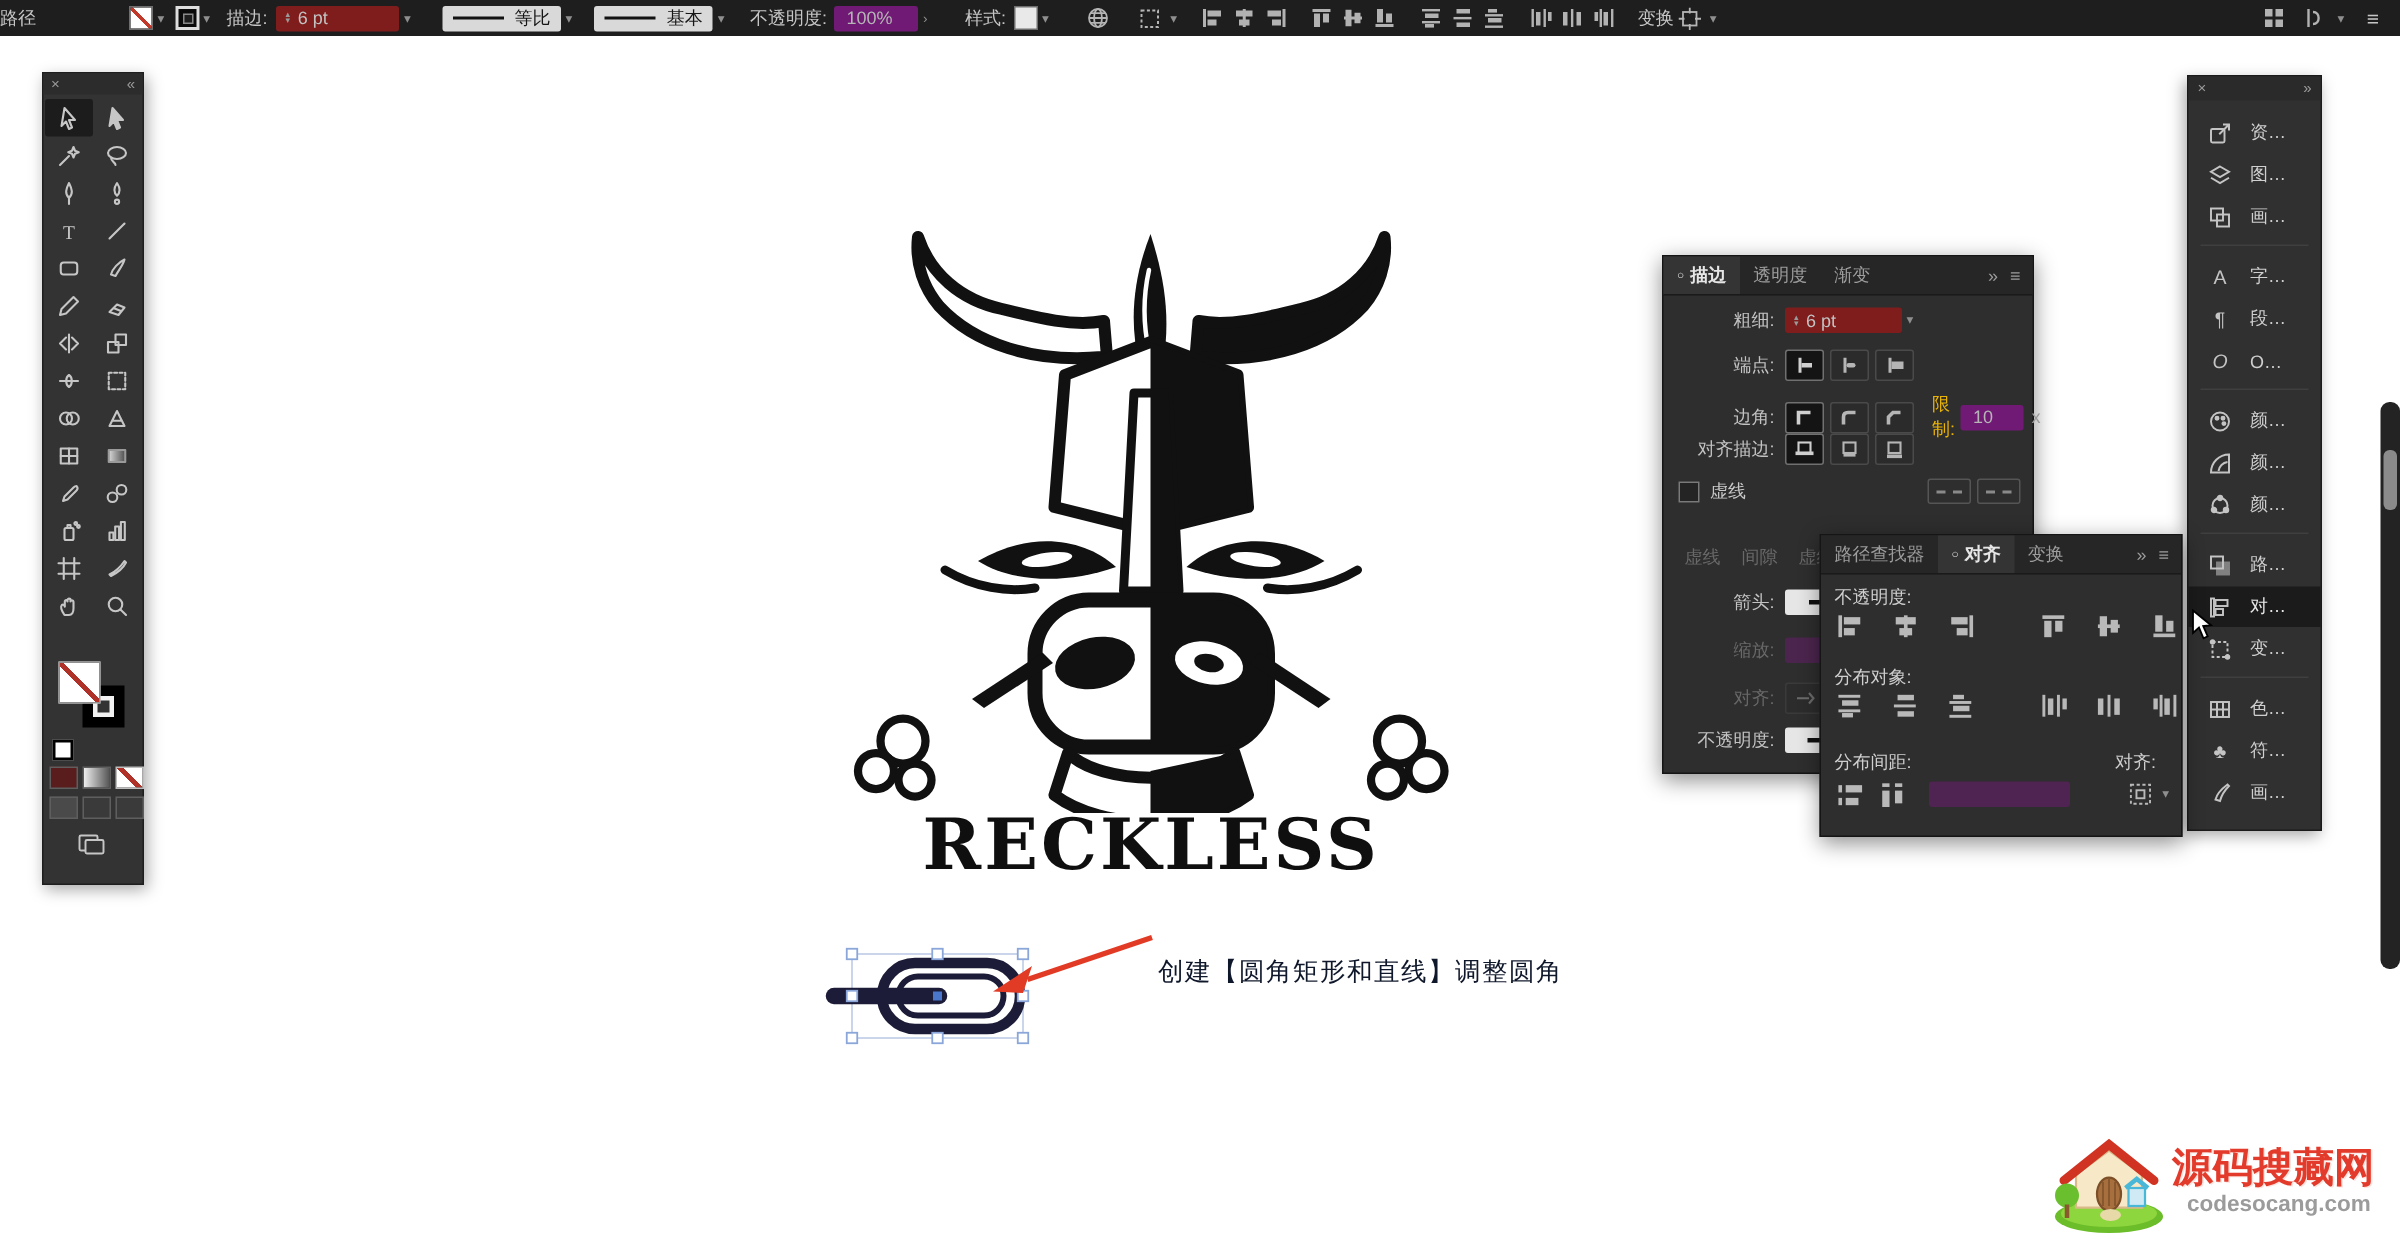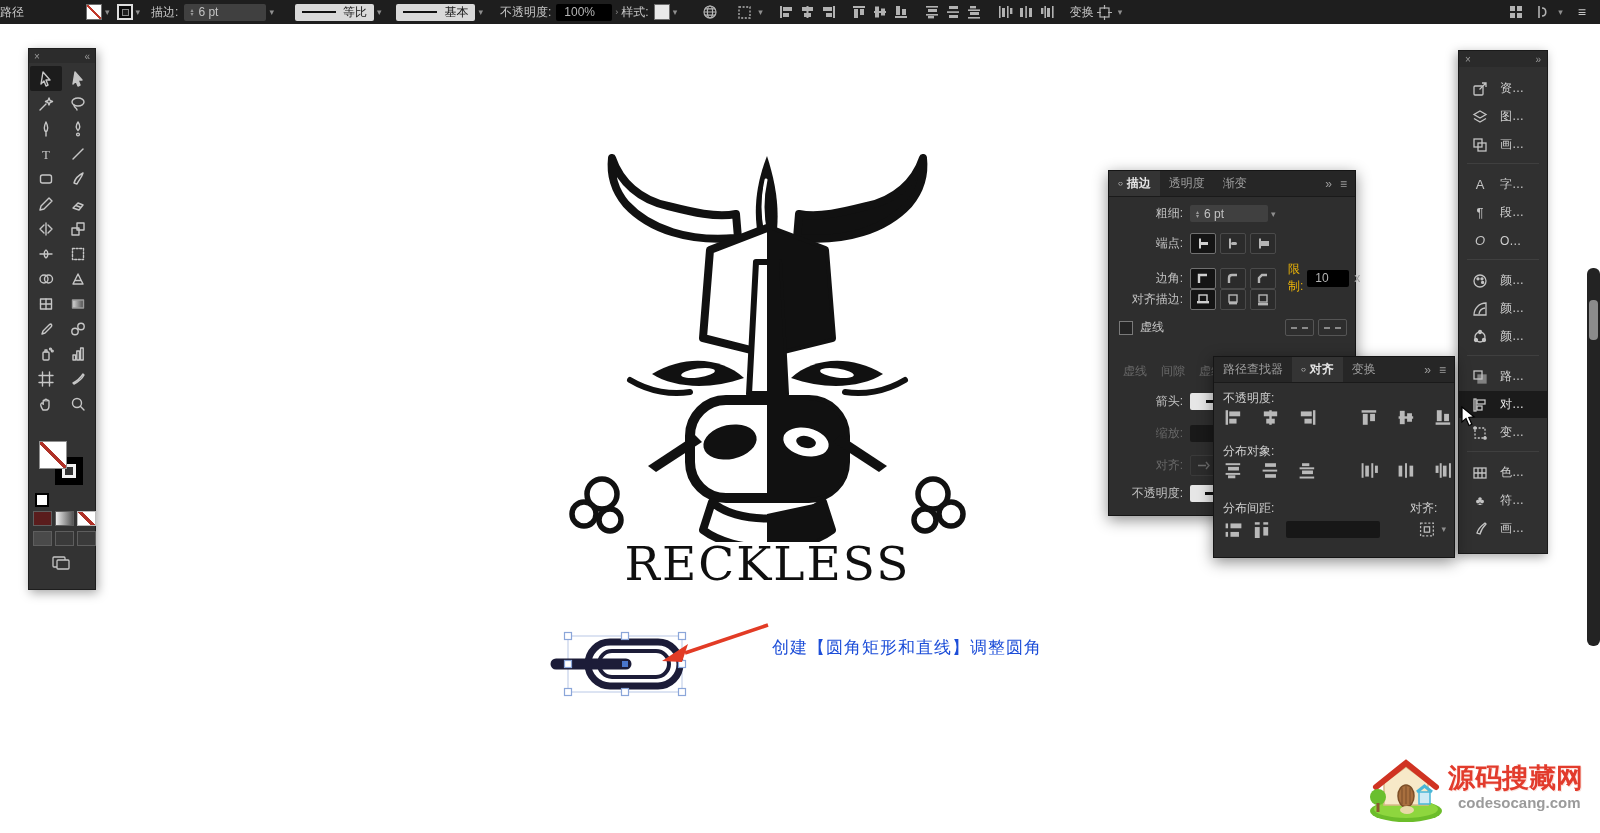--- a/index.html
+++ b/index.html
@@ -11,27 +11,27 @@
   
   .topbar{position:absolute;left:0;top:0;width:1600px;height:24px;background:#1e1e1e;
           display:flex;align-items:center;z-index:40;white-space:nowrap}
   .tlab{color:#c6c6c6;font-size:12px}
   .chv{color:#8f8f8f;font-size:9px;margin:0 3px}
   .sw{width:16px;height:16px;border:1px solid #6e6e6e;box-sizing:border-box}
   .sw-none{background:linear-gradient(45deg,#fff 44%,#c0392b 44%,#c0392b 56%,#fff 56%)}
   .sw-stroke{background:#0b0b0b;border:2px solid #dedede;position:relative}
   .sw-stroke::after{content:"";position:absolute;left:3px;top:3px;width:5px;height:5px;
                     background:#1e1e1e;border:1px solid #888}
-  .stepbox{height:17px;background:#404040;border-radius:2px;display:flex;align-items:center;
+  .stepbox{height:17px;background:#7f1d1d;border-radius:2px;display:flex;align-items:center;
            padding:0 6px;color:#c2c2c2}
   .updn{display:inline-flex;flex-direction:column;line-height:4px;font-size:6px;color:#9a9a9a;margin-right:5px}
   .wpill{height:17px;background:#d9d9d9;border-radius:2px;display:flex;align-items:center;
          padding:0 7px;color:#161616}
   .wline{width:34px;height:2px;background:#111;margin-right:7px}
-  .dimbox{height:17px;background:#000000;border-radius:2px;display:flex;align-items:center;
+  .dimbox{height:17px;background:#701a75;border-radius:2px;display:flex;align-items:center;
           padding:0 8px;color:#b5b5b5;min-width:40px}
   .mi{display:inline-flex;align-items:center;justify-content:center;margin:0 3px}
   .mi svg{display:block}
   .migrp{display:inline-flex;margin-left:10px}
 
   
   .titlebar{position:absolute;left:0;top:24px;width:1600px;height:24px;
             background:linear-gradient(#dbd9d9,#cac8c8);border-bottom:1px solid #9d9d9d;
             display:flex;align-items:center;justify-content:center;z-index:39}
   .lights{position:absolute;left:10px;top:6px;display:flex;gap:8px}
@@ -88,23 +88,23 @@
   .ditem{position:absolute;left:0;width:100%;height:27px;display:flex;align-items:center}
   .ditem.hl{background:#1b1b1b}
   .dicon{width:22px;margin-left:10px;display:flex;justify-content:center;align-items:center;flex:none}
   .dicon svg{stroke:#c4c4c4;fill:none;stroke-width:1.3}
   .dglyph{color:#c4c4c4;font-size:13px}
   .dlab{margin-left:9px;color:#cfcfcf;font-size:12px}
   .dsep{position:absolute;left:8px;width:72px;height:1px;background:#3f3f3f}
 
   
   .reckless{position:absolute;left:560px;top:536px;width:415px;text-align:center;
-            font-family:"DejaVu Serif","Liberation Serif",serif;font-weight:normal;
+            font-family:"DejaVu Serif","Liberation Serif",serif;font-weight:bold;
             font-size:47px;letter-spacing:2px;color:#0f0f0f}
-  .annot{position:absolute;left:772px;top:636px;font-size:17px;color:#1d4ed8;letter-spacing:1px;font-weight:500}
+  .annot{position:absolute;left:772px;top:636px;font-size:17px;color:#0f172a;letter-spacing:1px;font-weight:500}
   .wm{position:absolute;left:1366px;top:748px;width:234px;height:80px}
   .wm-name{position:absolute;left:82px;top:12px;font-size:27px;font-weight:bold;color:#e23b2c;
            text-shadow:1px 1px 0 #fbe3de}
   .wm-url{position:absolute;left:92px;top:46px;font-size:15px;font-weight:bold;color:#9b9b9b}
   .scrolltrack{position:absolute;left:1587px;top:268px;width:13px;height:378px;background:#232323;
                border-radius:6px;z-index:25}
   .scrollthumb{position:absolute;left:1589px;top:300px;width:9px;height:40px;background:#8b8b8b;
                border-radius:4px;z-index:26}
 </style>
 </head>
@@ -133,21 +133,21 @@
     </span>
     <span class="chv">▾</span>
     <span class="wpill" style="margin-left:12px">
       <span class="wline"></span>
       <span>基本</span>
     </span>
     <span class="chv">▾</span>
     <span class="tlab" style="margin-left:14px">不透明度:</span>
     <span class="dimbox" style="margin-left:5px">100%</span>
     <span class="chv">›</span>
-    <span class="tlab" style="margin-left:0">样式:</span>
+    <span class="tlab" style="margin-left:22px">样式:</span>
     <span class="sw" style="margin-left:5px;background:#e9e9e9"></span>
     <span class="chv">▾</span>
 
     <span class="mi" style="margin-left:22px">
       <svg width="16" height="16" viewBox="0 0 16 16" stroke="#b5b5b5" fill="none" stroke-width="1.2">
         <circle cx="8" cy="8" r="6"></circle>
           <ellipse cx="8" cy="8" rx="2.6" ry="6"></ellipse>
           <path d="M2 8 h12 M3 4.8 h10 M3 11.2 h10"></path>
         </svg>
     </span>

